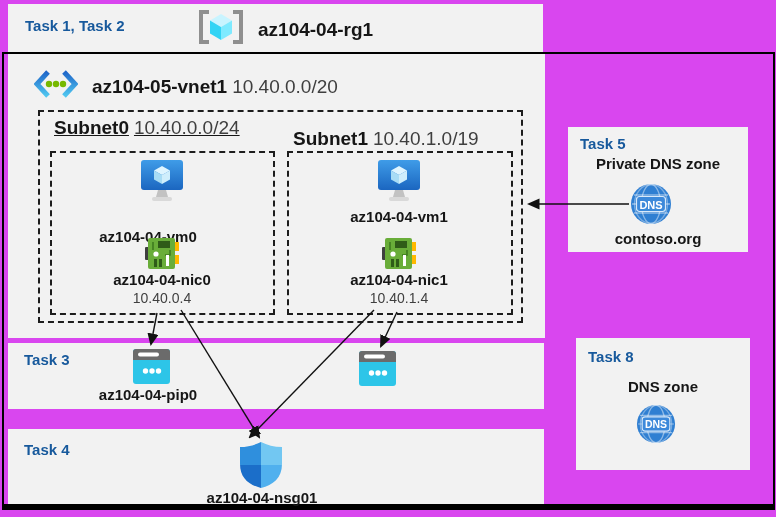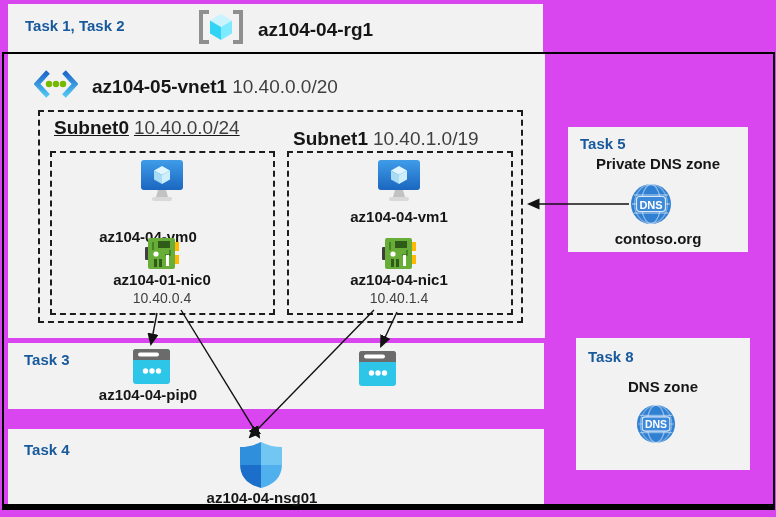--- a/index.html
+++ b/index.html
@@ -86,21 +86,21 @@
     <rect x="3" y="1" width="27" height="31" rx="2" fill="#69ad39"></rect>
     <rect x="30" y="5" width="4" height="9" fill="#ffb900"></rect>
     <rect x="30" y="18" width="4" height="9" fill="#ffb900"></rect>
     <rect x="13" y="4" width="12" height="7" fill="#2f5c18"></rect>
     <path d="M8 5 V13 M25 13 V18 H20" stroke="#3e7a1f" stroke-width="1.6" fill="none"></path>
     <circle cx="11" cy="17" r="2.6" fill="#ffffff"></circle>
     <rect x="9" y="22" width="3" height="8" fill="#2f5c18"></rect>
     <rect x="14" y="22" width="3" height="8" fill="#2f5c18"></rect>
     <rect x="21" y="18" width="3" height="11" fill="#ffffff"></rect>
   </svg>
-  <div class="lbl-c" style="left:82px;top:271px;width:160px;">az104-01-nic0</div>
+  <div class="lbl-c" style="left:82px;top:271px;width:160px;">az104-04-nic0</div>
   <div class="ip" style="left:82px;top:290px;width:160px;">10.40.0.4</div>
 
   <svg class="icon" style="left:377px;top:160px;" width="44" height="42" viewBox="0 0 44 42">
     <rect x="1" y="0" width="42" height="30" rx="3" fill="url(#vmg)"></rect>
     <polygon points="22,6 30,10.5 22,15 14,10.5" fill="#dff5ff"></polygon>
     <polygon points="14,10.5 22,15 22,24 14,19.5" fill="#a8dcf5"></polygon>
     <polygon points="30,10.5 22,15 22,24 30,19.5" fill="#cfeefc"></polygon>
     <polygon points="18,30 26,30 28,37 16,37" fill="#c2c2c2"></polygon>
     <rect x="12" y="37" width="20" height="4" rx="2" fill="#d9d9d9"></rect>
   </svg>

